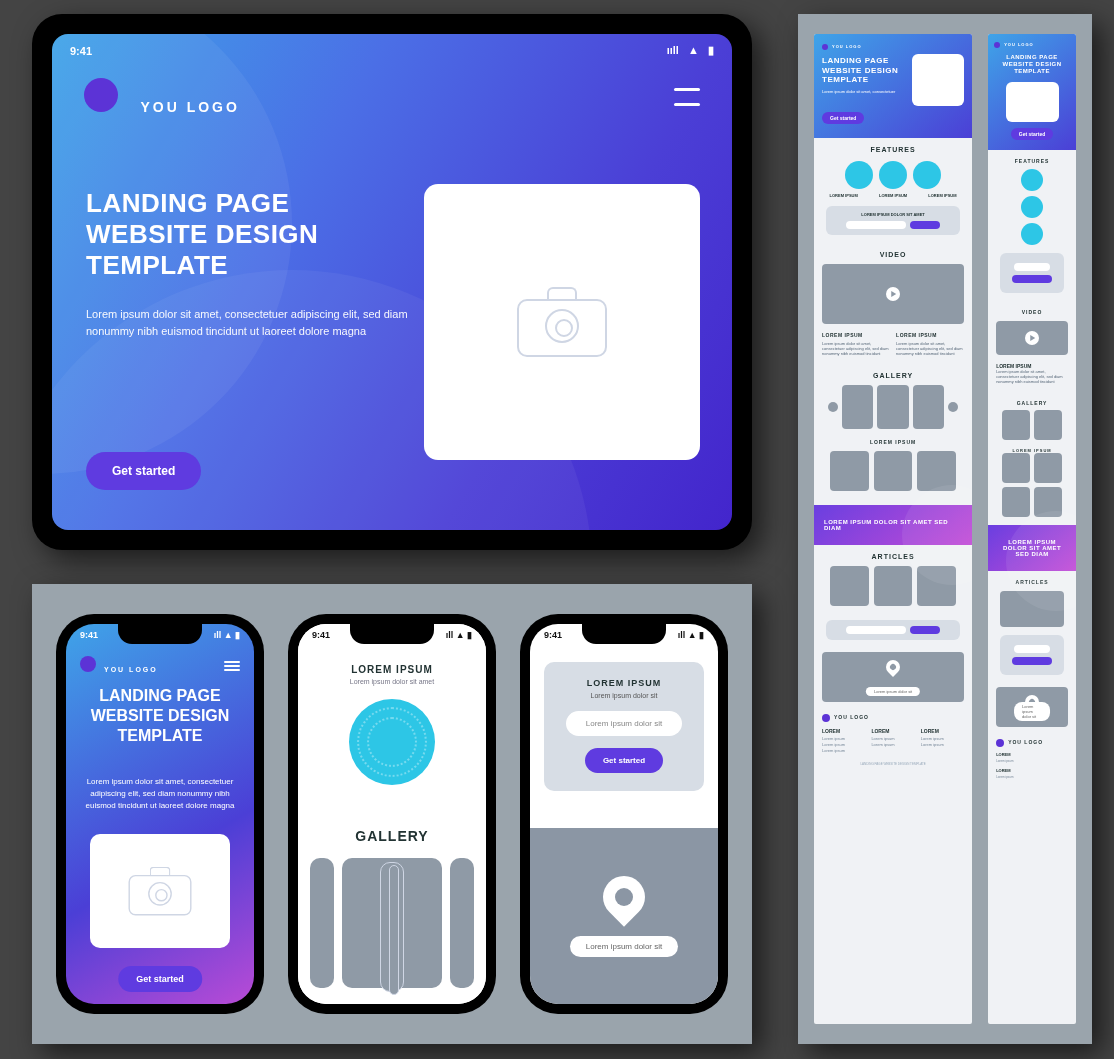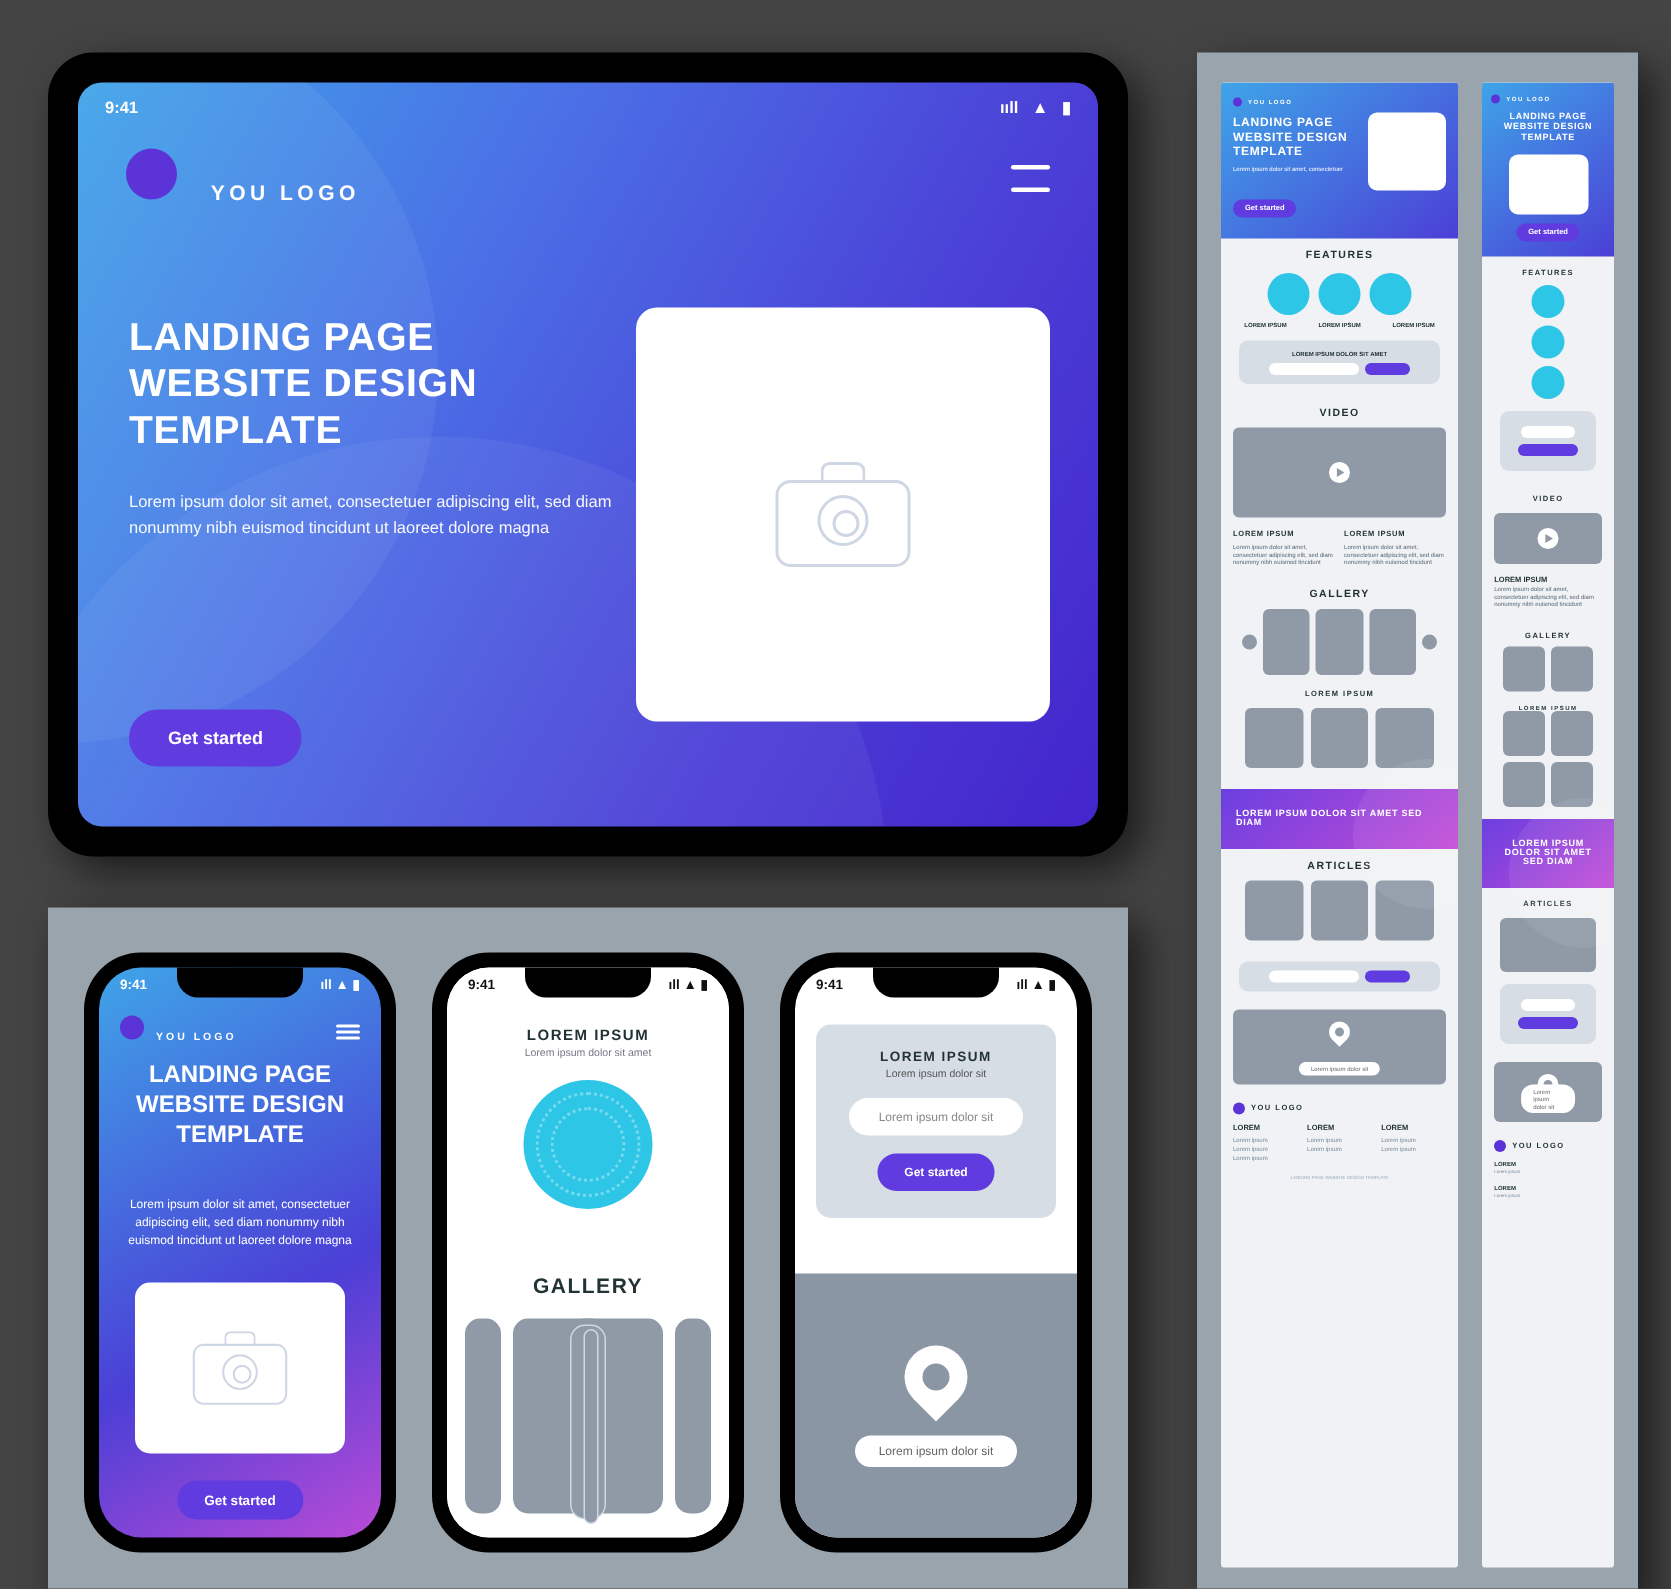--- a/index.html
+++ b/index.html
@@ -1,17 +1,17 @@
 <!DOCTYPE html>
 <html><head>
 <meta charset="utf-8">
 <style>
   *{box-sizing:border-box;margin:0;padding:0;font-family:-apple-system,Helvetica,Arial,sans-serif;}
   body{background:#444;width:1114px;height:1059px;position:relative;overflow:hidden;}
-  .shadow{filter:drop-shadow(10px 10px 14px rgba(0,0,0,.6));margin-top:21px;}
+  .shadow{filter:drop-shadow(10px 10px 14px rgba(0,0,0,.6));}
 
   
   .tablet{position:absolute;left:32px;top:14px;width:720px;height:536px;border-radius:30px;background:#000;padding:20px;}
   .tablet-screen{width:100%;height:100%;border-radius:16px;overflow:hidden;position:relative;
     background:linear-gradient(120deg,#3fa4e8 0%,#4b6fe6 35%,#4b3fd6 70%,#4325cc 100%);}
   .wave{position:absolute;border-radius:50%;}
   .wave.a{left:-260px;top:-60px;width:500px;height:500px;background:rgba(255,255,255,.06);}
   .wave.b{left:-60px;bottom:-340px;width:600px;height:600px;background:rgba(255,255,255,.05);}
   .status-bar{position:absolute;left:18px;right:18px;top:10px;display:flex;justify-content:space-between;align-items:center;color:#fff;font-size:11px;font-weight:700;}
   .status-icons span{margin-left:6px;}

